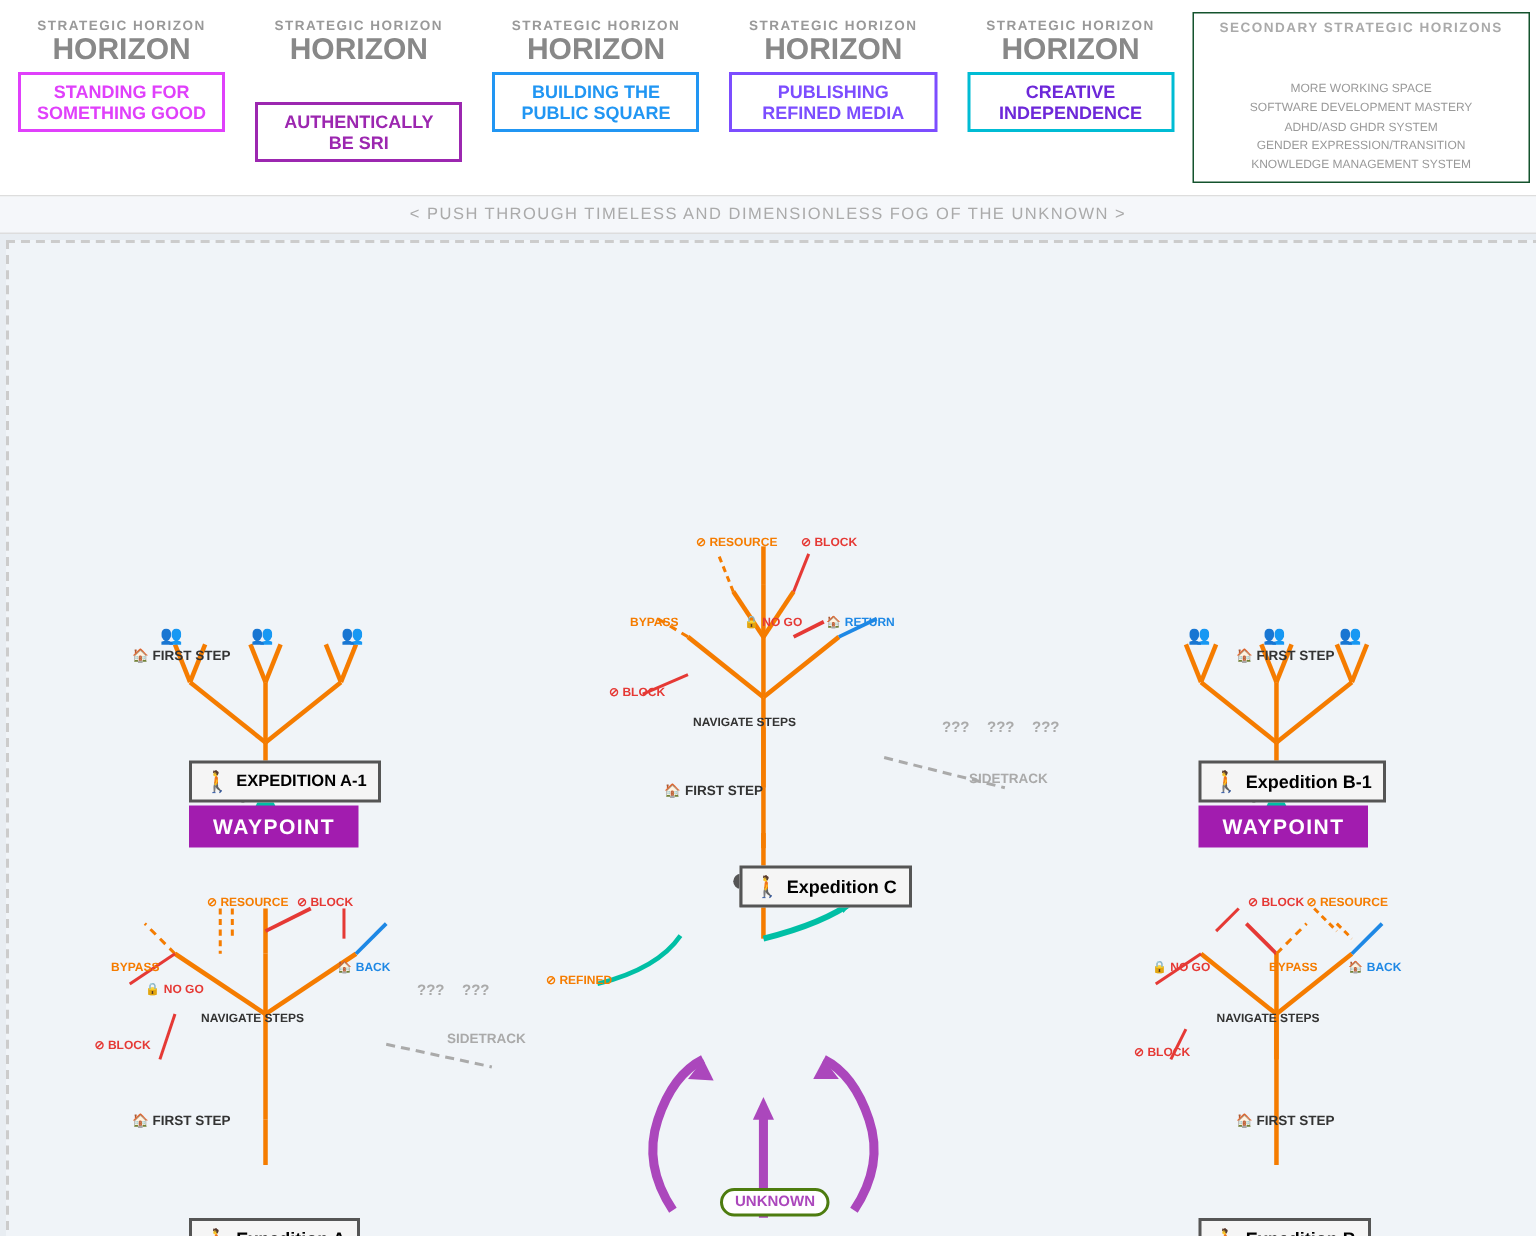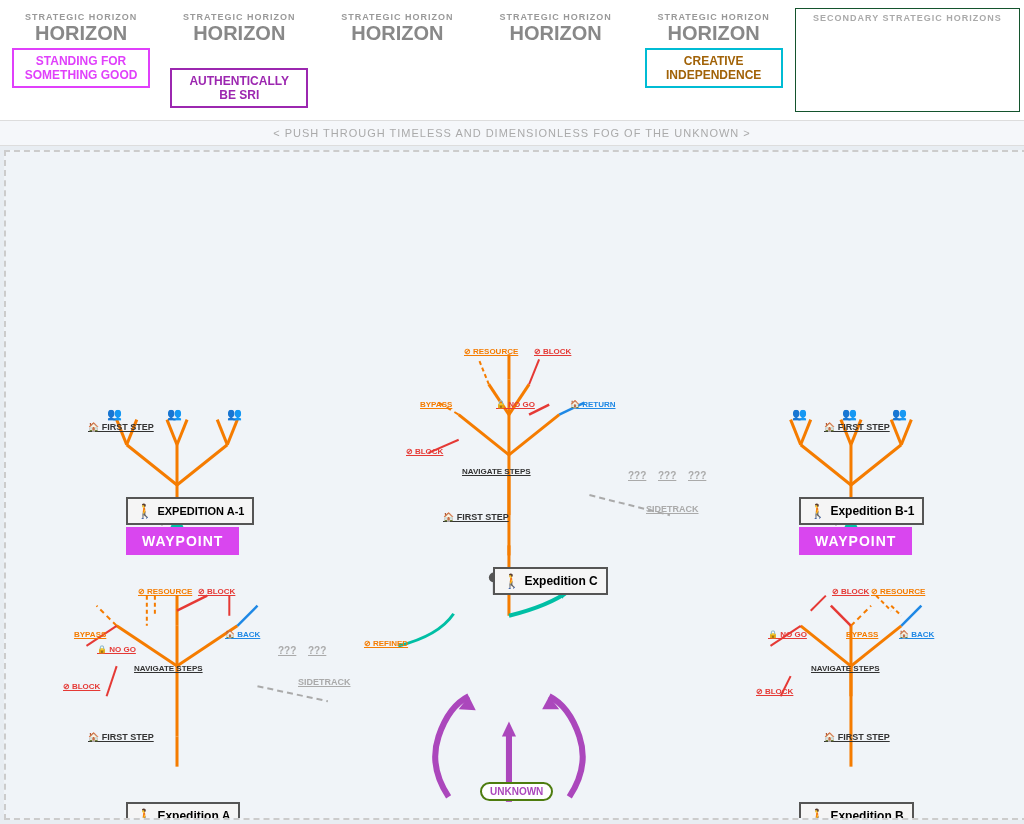--- a/index.html
+++ b/index.html
@@ -8,60 +8,59 @@
     
     .header { display: flex; background: #fff; border-bottom: 1px solid #ddd; padding: 8px 4px; gap: 4px; }
     .horizon-card { display: flex; flex-direction: column; align-items: center; padding: 4px 8px; min-width: 130px; flex: 1; }
     .horizon-label { font-size: 9px; color: #999; text-transform: uppercase; letter-spacing: 1px; text-align: left; font-weight: 600; }
     .horizon-title { font-size: 20px; font-weight: 900; color: #888; text-transform: uppercase; text-align: center; line-height: 1.1; margin-bottom: 4px; }
     .horizon-badge { border: 2px solid; padding: 4px 8px; text-align: center; font-weight: 900; font-size: 12px; text-transform: uppercase; width: 100%; }
     .badge-pink { border-color: #e040fb; color: #e040fb; }
     .badge-purple { border-color: #9c27b0; color: #9c27b0; margin-top: 20px; }
     .badge-blue { border-color: #2196f3; color: #2196f3; }
     .badge-violet { border-color: #7c4dff; color: #7c4dff; }
-    .badge-teal { border-color: #00bcd4; color: #a16207; }
+    .badge-teal { border-color: #00bcd4; color: #6d28d9; }
     .secondary-card { flex: 1.5; display: flex; flex-direction: column; align-items: center; padding: 4px 8px; border: 1px solid #14532d; gap: 26px; }
     .secondary-title { font-size: 9px; color: #aaa; text-transform: uppercase; letter-spacing: 1px; text-align: center; font-weight: 600; margin-bottom: 4px; }
     .secondary-items { font-size: 8px; color: #999; text-align: center; line-height: 1.6; text-transform: uppercase; }
 
     
     .fog-bar { text-align: center; padding: 6px; font-size: 11px; color: #aaa; letter-spacing: 1px; background: #f5f7fa; border-bottom: 1px solid #ddd; }
 
     
     .canvas { position: relative; width: 1024px; height: 670px; background: #f0f4f8; border: 2px dashed #ccc; margin: 4px; overflow: hidden; }
 
     
     .canvas-svg { position: absolute; top: 0; left: 0; width: 100%; height: 100%; }
 
     
     .node-label {
       position: absolute;
       font-size: 10px;
       color: #555;
       white-space: nowrap;
       font-weight: 600;
-      text-decoration: underline;
     }
 
     
     .expedition-box {
       position: absolute;
       display: flex;
       align-items: center;
       gap: 4px;
       padding: 4px 8px;
       font-weight: 900;
       font-size: 12px;
       white-space: nowrap;
     }
     .exp-icon { font-size: 14px; }
 
     .waypoint-box {
       position: absolute;
-      background: #d946ef;
+      background: #a21caf;
       color: white;
       font-weight: 900;
       font-size: 14px;
       padding: 6px 16px;
       text-transform: uppercase;
       letter-spacing: 1px;
     }
 
     .opportunity-box {
       position: absolute;
@@ -98,35 +97,44 @@
 
   <div class="horizon-card">
     <span class="horizon-label">STRATEGIC HORIZON</span>
     <div class="horizon-title">HORIZON</div>
     <div class="horizon-badge badge-purple">AUTHENTICALLY BE SRI</div>
   </div>
 
   <div class="horizon-card">
     <span class="horizon-label">STRATEGIC HORIZON</span>
     <div class="horizon-title">HORIZON</div>
-  </div>
-
-  <div class="horizon-card">
-    <span class="horizon-label">STRATEGIC HORIZON</span>
-    <div class="horizon-title">HORIZON</div>
+    <div class="horizon-badge badge-blue">BUILDING THE PUBLIC SQUARE</div>
+  </div>
+
+  <div class="horizon-card">
+    <span class="horizon-label">STRATEGIC HORIZON</span>
+    <div class="horizon-title">HORIZON</div>
+    <div class="horizon-badge badge-violet">PUBLISHING REFINED MEDIA</div>
   </div>
 
   <div class="horizon-card">
     <span class="horizon-label">STRATEGIC HORIZON</span>
     <div class="horizon-title">HORIZON</div>
     <div class="horizon-badge badge-teal">CREATIVE INDEPENDENCE</div>
   </div>
 
   <div class="secondary-card">
     <div class="secondary-title">SECONDARY STRATEGIC HORIZONS</div>
+    <div class="secondary-items">
+      MORE WORKING SPACE<br>
+      SOFTWARE DEVELOPMENT MASTERY<br>
+      ADHD/ASD GHDR SYSTEM<br>
+      GENDER EXPRESSION/TRANSITION<br>
+      KNOWLEDGE MANAGEMENT SYSTEM
+    </div>
   </div>
 </div>
 
 <div class="fog-bar">
   <span>&lt; PUSH THROUGH TIMELESS AND DIMENSIONLESS FOG OF THE UNKNOWN &gt;</span>
 </div>
 
 <div class="canvas">
   <svg class="canvas-svg" viewBox="0 0 1014 660">
 
@@ -332,21 +340,21 @@
   <div class="expedition-box" style="left:793px;top:345px;border:2px solid #555;background:#f5f5f5;">
     <span class="exp-icon">🚶</span>
     <span>Expedition B-1</span>
   </div>
   <div class="waypoint-box" style="left:793px;top:375px;">WAYPOINT</div>
 
   <div class="node-label" style="left:458px;top:195px;color:#f57c00;font-size:8px;">⊘ RESOURCE</div>
   <div class="node-label" style="left:528px;top:195px;color:#e53935;font-size:8px;">⊘ BLOCK</div>
   <div class="node-label" style="left:414px;top:248px;color:#f57c00;font-size:8px;">BYPASS</div>
   <div class="node-label" style="left:490px;top:248px;color:#e53935;font-size:8px;">🔒 NO GO</div>
-  <div class="node-label" style="left:564px;top:248px;color:#1e88e5;font-size:8px;">🏠 RETURN</div>
+  <div class="node-label" style="left:545px;top:248px;color:#1e88e5;font-size:8px;">🏠 RETURN</div>
   <div class="node-label" style="left:400px;top:295px;color:#e53935;font-size:8px;">⊘ BLOCK</div>
   <div class="node-label" style="left:456px;top:315px;color:#333;font-size:8px;">NAVIGATE STEPS</div>
   <div class="node-label" style="left:437px;top:360px;color:#333;font-size:9px;">🏠 FIRST STEP</div>
 
   <div class="node-label" style="left:640px;top:352px;color:#aaa;font-size:9px;font-weight:700;">SIDETRACK</div>
   <div class="node-label" style="left:622px;top:318px;color:#aaa;font-size:10px;font-weight:700;">???</div>
   <div class="node-label" style="left:652px;top:318px;color:#aaa;font-size:10px;font-weight:700;">???</div>
   <div class="node-label" style="left:682px;top:318px;color:#aaa;font-size:10px;font-weight:700;">???</div>
 
   <div class="node-label" style="left:358px;top:487px;color:#f57c00;font-size:8px;">⊘ REFINED</div>

